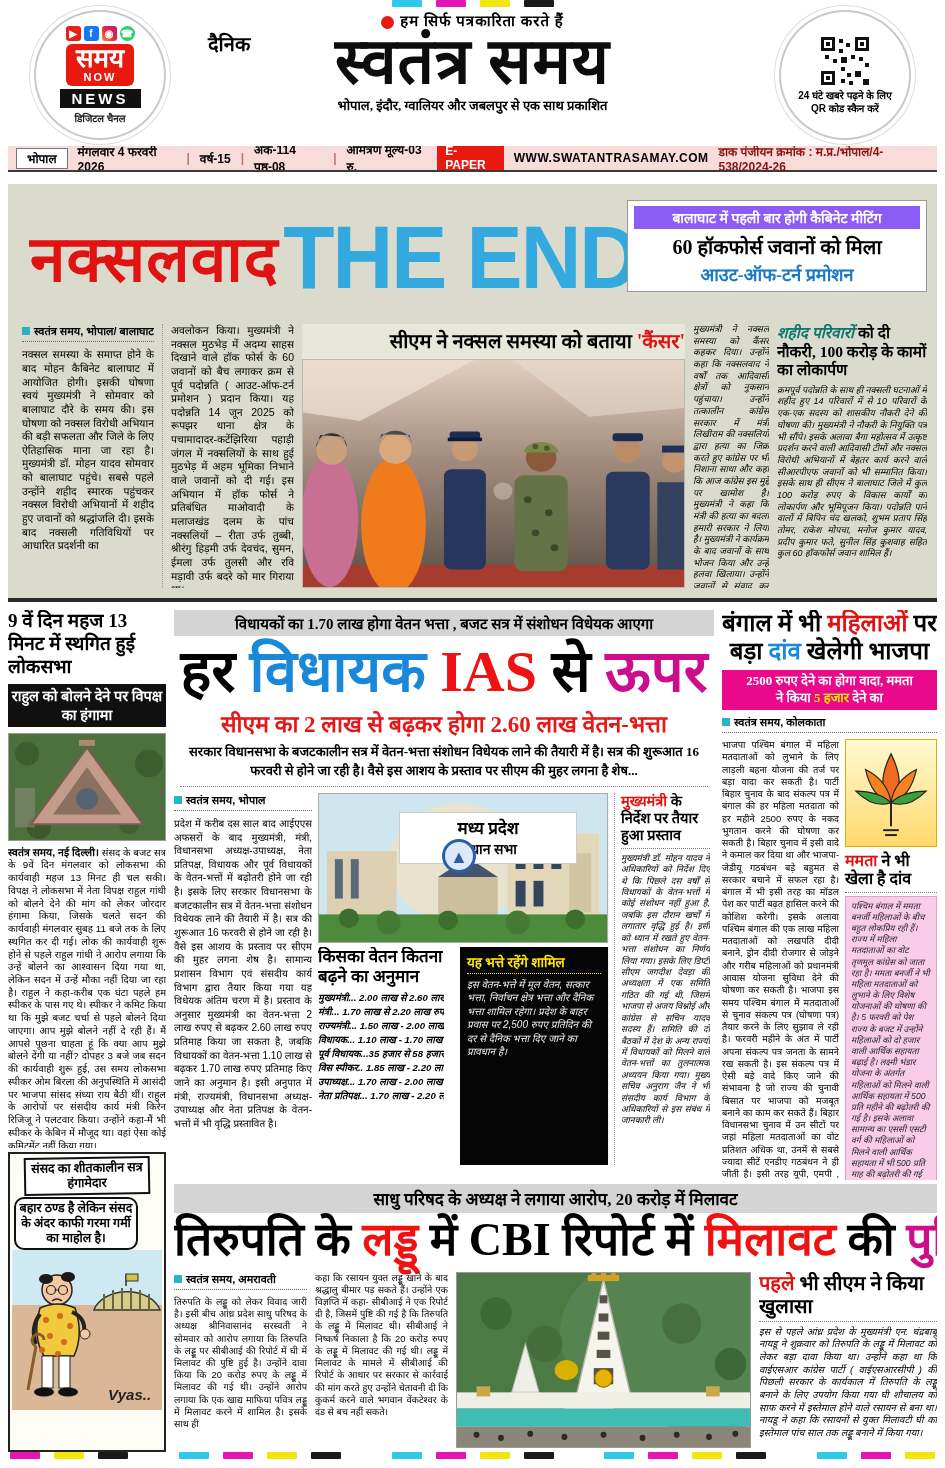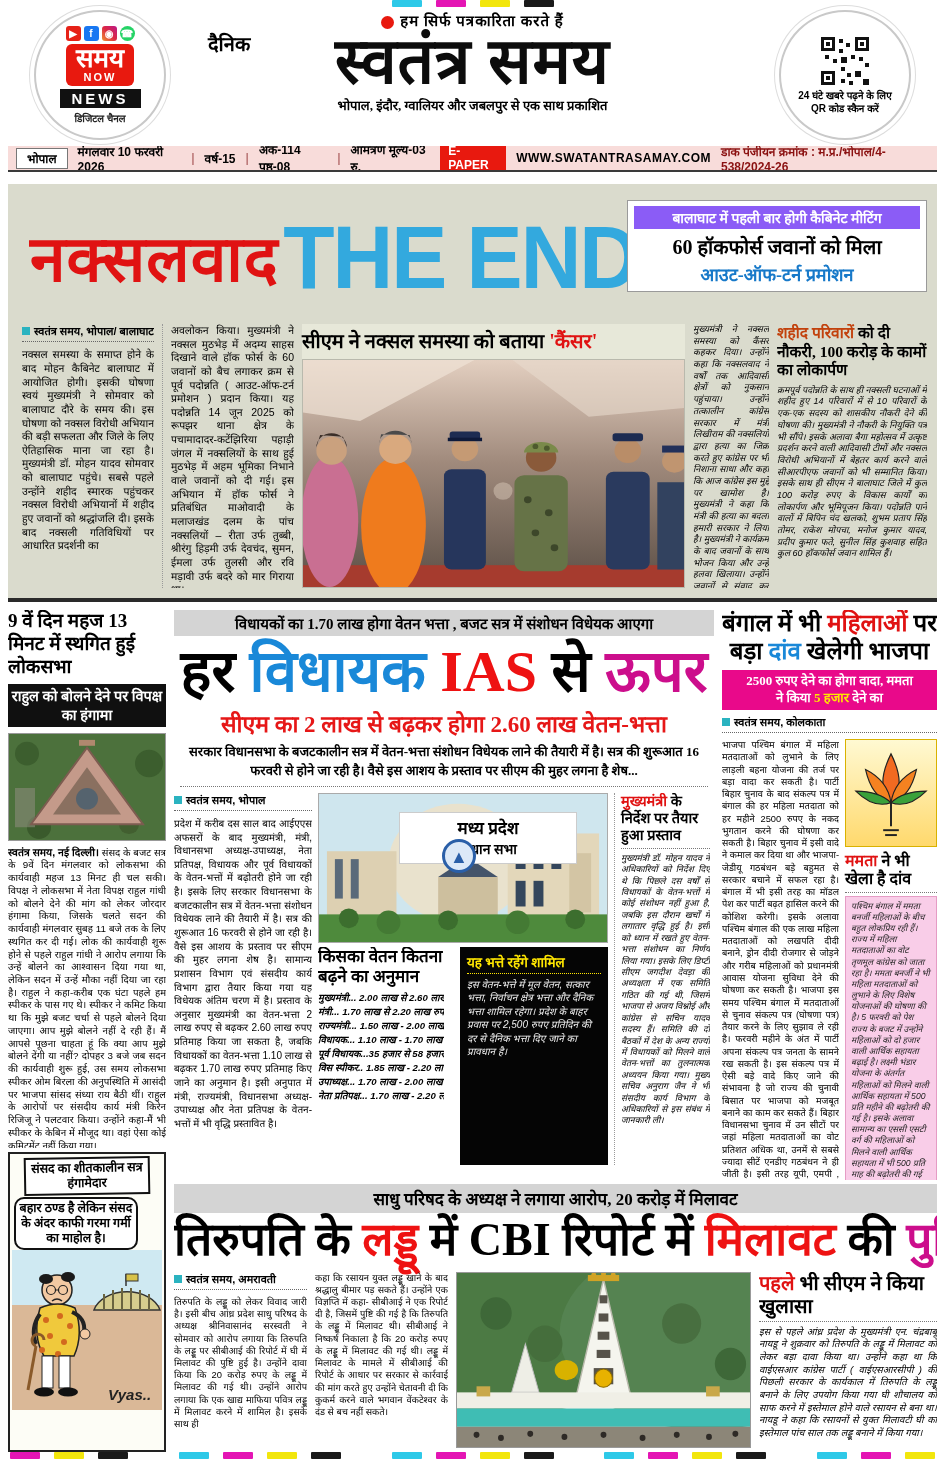--- a/index.html
+++ b/index.html
@@ -58,28 +58,28 @@
   .lead-banner { background:#8b5cf6; color:#fff; font-weight:800; font-size:14px; padding:2px 4px; font-family:"Liberation Serif", serif; }
   .lead-sub-black { font-size:20px; font-weight:800; margin-top:4px; font-family:"Liberation Serif", serif; }
   .lead-sub-blue { font-size:18px; font-weight:800; color:#1779c9; margin-top:2px; font-family:"Liberation Serif", serif; }
   .lead-body { position:absolute; top:140px; left:14px; right:10px; bottom:10px; display:flex; gap:8px; }
   .news-col { font-size:10.5px; line-height:1.3; text-align:justify; overflow:hidden; }
   .byline { font-weight:800; font-size:11px; margin-bottom:6px; border-bottom:1px dotted #666; padding-bottom:3px; }
   .byline .sq { display:inline-block; width:8px; height:8px; background:#2ab3c0; margin-right:4px; }
   .lead-c1, .lead-c2 { width:132px; }
   .lead-c2 { border-left:1px dotted #999; padding-left:8px; }
   .lead-photo-block { flex:1; display:flex; flex-direction:column; }
-  .lead-caption { background:#e7e8d9; text-align:left; font-weight:800; font-size:20px; font-family:"Liberation Serif", serif; padding:3px 0 5px; }
+  .lead-caption { background:#e7e8d9; text-align:right; font-weight:800; font-size:20px; font-family:"Liberation Serif", serif; padding:3px 0 5px; }
   .lead-caption .red { color:#e01212; }
   .lead-photo { flex:1; overflow:hidden; position:relative; border:1px solid #b9b9ad; }
   .lead-photo svg { width:100%; height:100%; display:block; }
   .lead-c3 { width:76px; font-size:9px; font-style:italic; }
   .lead-sb { width:150px; overflow:hidden; }
   .lead-sb-head { font-size:15.5px; font-weight:800; font-family:"Liberation Serif", serif; line-height:1.2; margin-bottom:5px; }
-  .lead-sb-head .red { color:#c2410c; }
+  .lead-sb-head .red { color:#0f766e;font-style:italic; }
   .lead-sb-body { font-size:9px; font-style:italic; line-height:1.3; text-align:justify; overflow:hidden; }
 
   
   .loksabha { position:absolute; top:610px; left:8px; width:158px; height:538px; overflow:hidden; }
   .lok-head { font-size:19px; font-weight:800; font-family:"Liberation Serif", serif; line-height:1.2; }
   .lok-box { background:#101010; color:#fff; font-weight:800; font-size:14.5px; text-align:center;
     font-family:"Liberation Serif", serif; padding:3px 2px; margin:6px 0; line-height:1.25; }
   .lok-photo { height:108px; border:1px solid #999; overflow:hidden; }
   .lok-photo svg { width:100%; height:100%; display:block; }
   .lok-body { font-size:9.8px; line-height:1.3; text-align:justify; margin-top:5px; overflow:hidden; height:305px; }
@@ -228,21 +228,21 @@
             <rect x="41" y="7" width="4" height="4" fill="#111"></rect>
             <rect x="7" y="41" width="4" height="4" fill="#111"></rect>
         </svg>
         <div class="qr-caption">24 घंटे खबरे पढ़ने के लिए QR कोड स्कैन करें</div>
       </div>
     </div>
   </div>
 
   <div class="dateline">
     <span class="dl-city">भोपाल</span>
-    <span>मंगलवार 10 फरवरी 2026</span>
+    <span>मंगलवार 4 फरवरी 2026</span>
       <span class="dl-sep">|</span>
     <span>वर्ष-15</span>
       <span class="dl-sep">|</span>
     <span>अंक-114 पृष्ठ-08</span>
       <span class="dl-sep">|</span>
     <span>आमंत्रण मूल्य-03 रु.</span>
     <span class="dl-epaper">E- PAPER</span>
     <span class="dl-web">WWW.SWATANTRASAMAY.COM</span>
     <span class="dl-reg">डाक पंजीयन क्रमांक : म.प्र./भोपाल/4-538/2024-26</span>
   </div>

